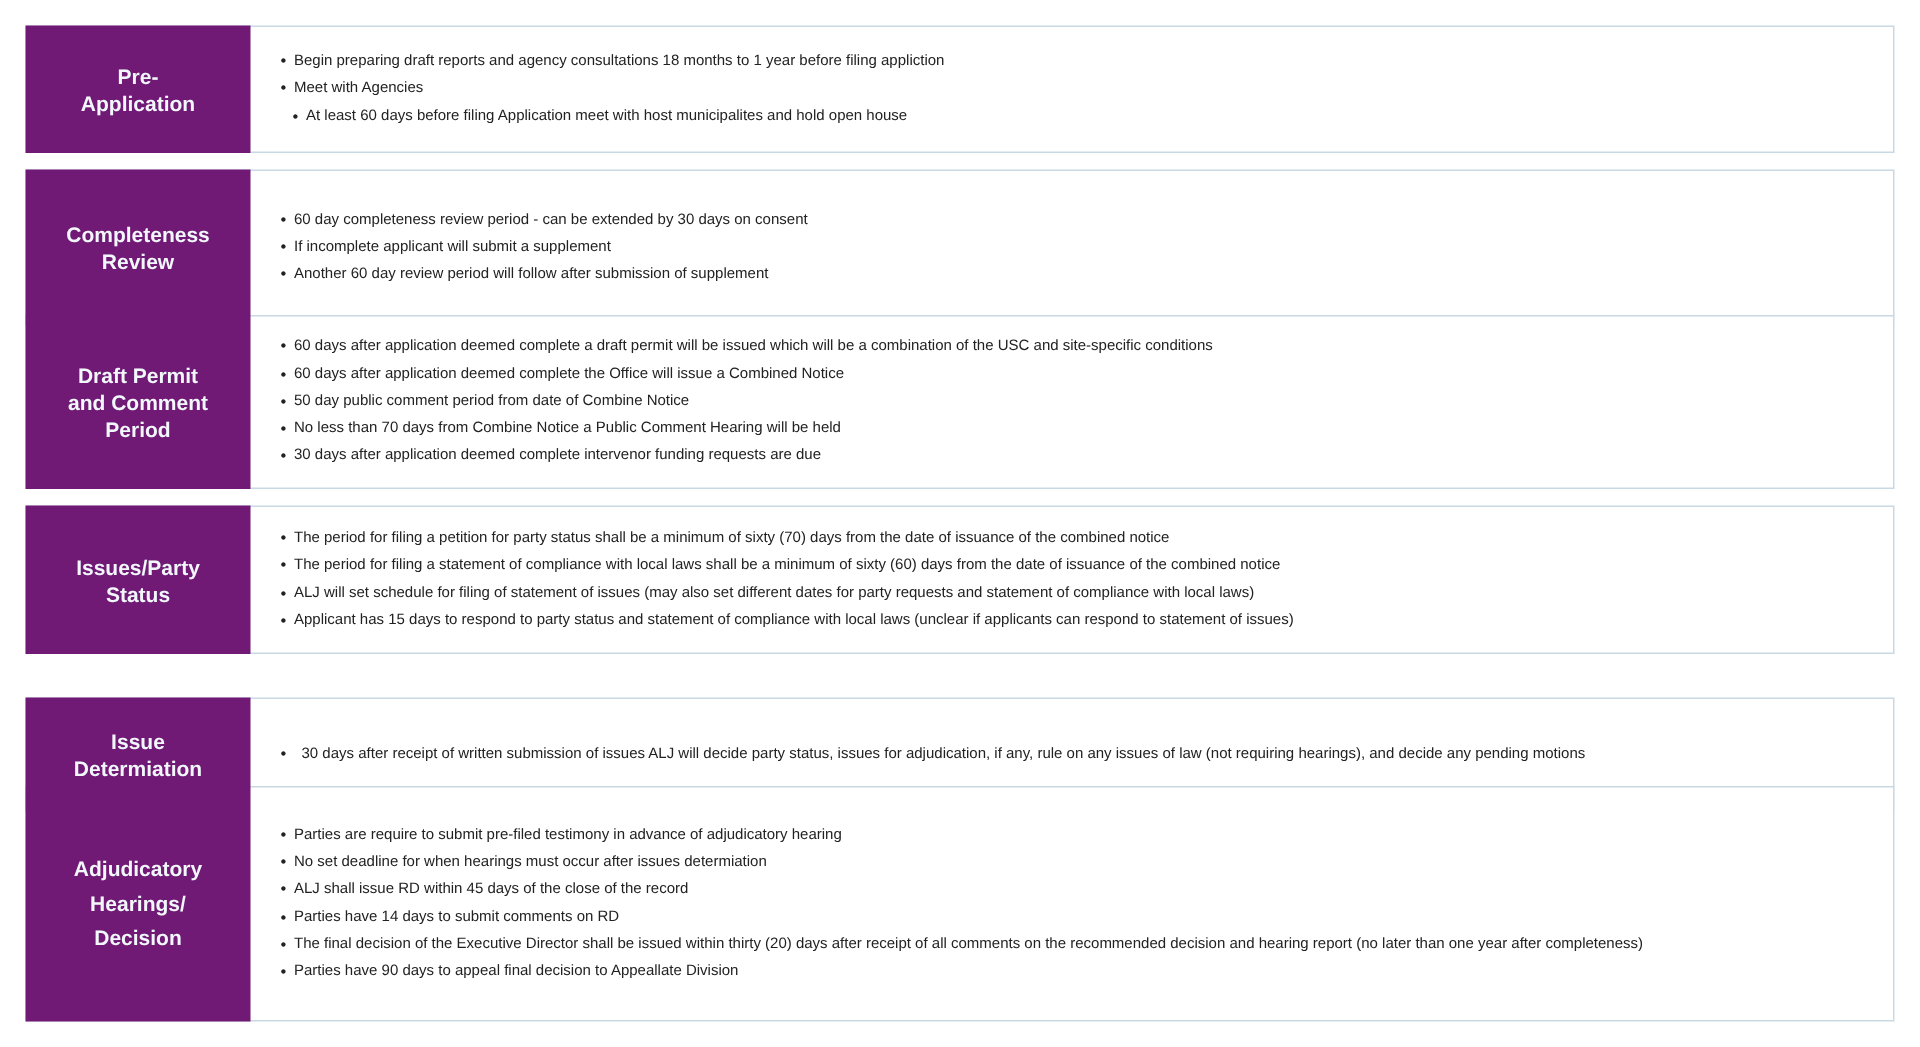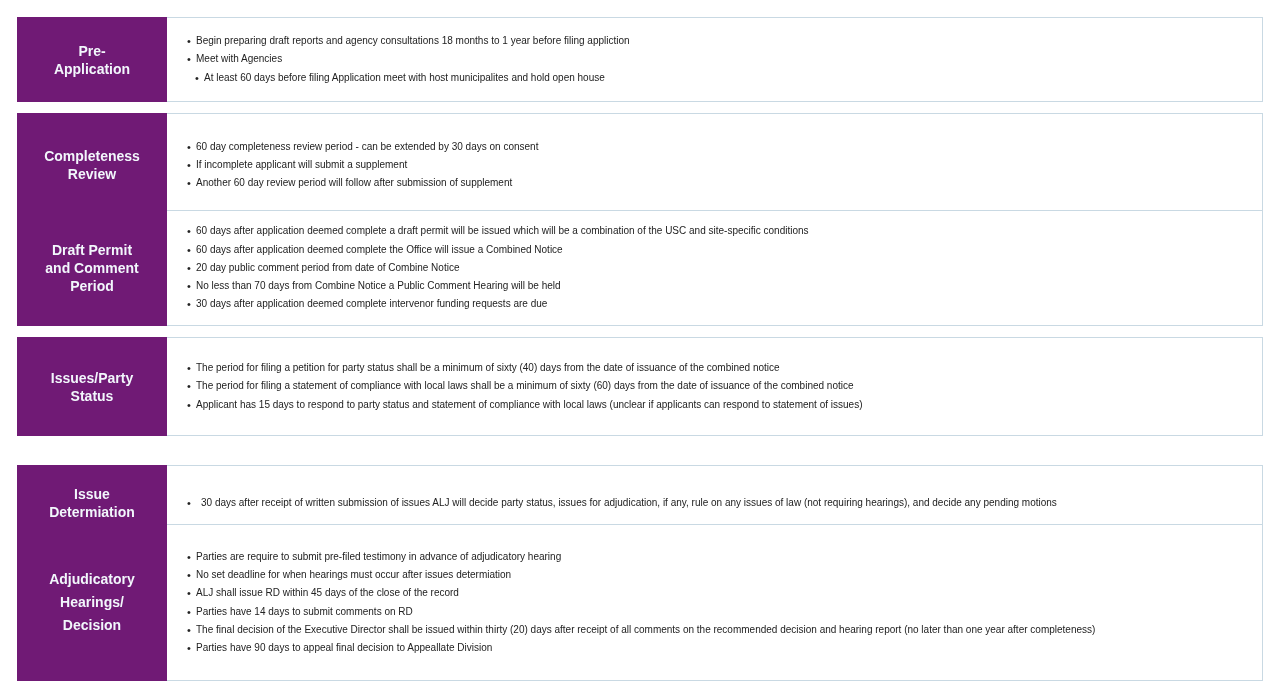--- a/index.html
+++ b/index.html
@@ -112,36 +112,37 @@
 <div class="row" style="top:210px;height:116px;">
   <div class="label-cell">
     <span>Draft Permit
 and Comment
 Period</span>
   </div>
   <div class="content-cell">
     <ul class="bullets">
       <li>60 days after application deemed complete a draft permit will be issued which will be a combination of the USC and site-specific conditions</li>
       <li>60 days after application deemed complete the Office will issue a Combined Notice</li>
-      <li>20 day public comment period from date of Combine Notice</li>
+      <li>50 day public comment period from date of Combine Notice</li>
       <li>No less than 70 days from Combine Notice a Public Comment Hearing will be held</li>
       <li>30 days after application deemed complete intervenor funding requests are due</li>
     </ul>
   </div>
 </div>
 
 <div class="row" style="top:337px;height:99px;">
   <div class="label-cell">
     <span>Issues/Party
 Status</span>
   </div>
   <div class="content-cell">
     <ul class="bullets">
-      <li>The period for filing a petition for party status shall be a minimum of sixty (40) days from the date of issuance of the combined notice</li>
+      <li>The period for filing a petition for party status shall be a minimum of sixty (70) days from the date of issuance of the combined notice</li>
       <li>The period for filing a statement of compliance with local laws shall be a minimum of sixty (60) days from the date of issuance of the combined notice</li>
+      <li>ALJ will set schedule for filing of statement of issues (may also set different dates for party requests and statement of compliance with local laws)</li>
       <li>Applicant has 15 days to respond to party status and statement of compliance with local laws (unclear if applicants can respond to statement of issues)</li>
     </ul>
   </div>
 </div>
 
 <div class="row" style="top:465px;height:76px;">
   <div class="label-cell">
     <span>Issue
 Determiation</span>
   </div>

